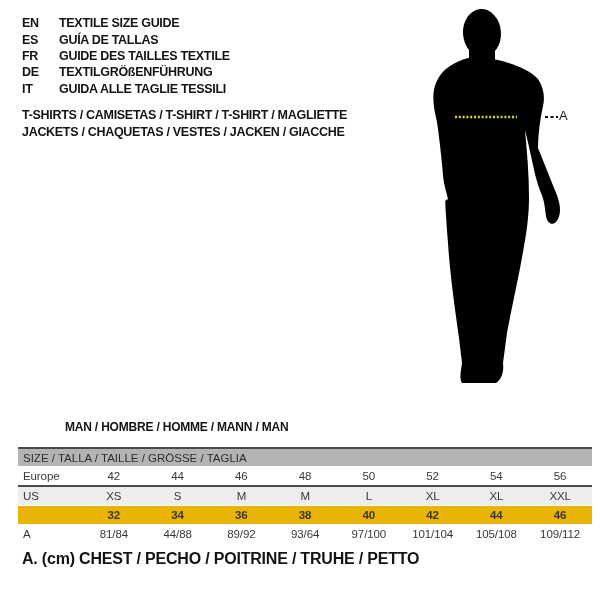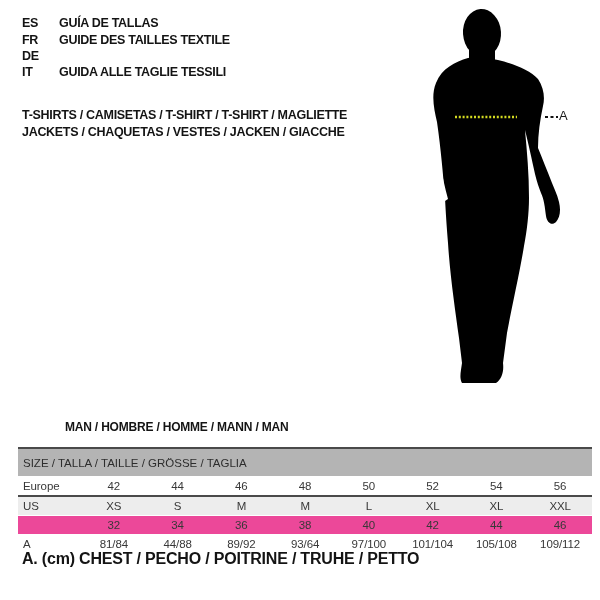--- a/index.html
+++ b/index.html
@@ -21,48 +21,53 @@
   
   .figure-wrap { position:absolute; left:365px; top:2px; width:205px; height:384px; }
   .figure-wrap svg { display:block; width:205px; height:384px; }
   .measure-a { position:absolute; left:194px; top:106px; font-size:13px; color:#1a1a1a; }
 
   
   .section-title { position:absolute; left:22px; top:420px; font-weight:bold; font-size:12px; letter-spacing:-0.2px; white-space:nowrap;margin-left:43px; }
 
   
   .size-table { position:absolute; left:18px; top:447px; width:574px; border-top:2px solid #4a4a4a; font-size:11.5px; color:#383838; }
-  .t-header { background:#b4b4b4; height:27px; display:flex; align-items:center; padding-left:5px; color:#2d2d2d; }
+  .t-header { background:#b4b4b4; height:17px; display:flex; align-items:center; padding-left:5px; color:#2d2d2d; }
   .t-row { display:grid; grid-template-columns:64px repeat(8,1fr); align-items:center; }
   .row-europe { height:19px; background:#ffffff; border-bottom:2px solid #4a4a4a; }
   .row-us { height:18px; background:#ededed; border-bottom:1px solid #ffffff; }
-  .row-num { height:18px; background:#ec4899; }
+  .row-num { height:18px; background:#eab308;font-weight:bold; }
   .row-a { height:18px; background:#ffffff; margin-top:1px; }
   .cell { text-align:center; letter-spacing:-0.1px; }
   .label-cell { text-align:left; padding-left:5px; }
 
   
   .footnote { position:absolute; left:22px; top:550px; font-weight:bold; font-size:16px; letter-spacing:-0.2px; white-space:nowrap; }
 </style>
 </head>
 <body>
 
 <div class="canvas">
 
   <div class="lang-block">
       <div class="lang-row">
+        <span class="lang-code">EN</span>
+        <span class="lang-label">TEXTILE SIZE GUIDE</span>
+      </div>
+      <div class="lang-row">
         <span class="lang-code">ES</span>
         <span class="lang-label">GUÍA DE TALLAS</span>
       </div>
       <div class="lang-row">
         <span class="lang-code">FR</span>
         <span class="lang-label">GUIDE DES TAILLES TEXTILE</span>
       </div>
       <div class="lang-row">
         <span class="lang-code">DE</span>
+        <span class="lang-label">TEXTILGRÖßENFÜHRUNG</span>
       </div>
       <div class="lang-row">
         <span class="lang-code">IT</span>
         <span class="lang-label">GUIDA ALLE TAGLIE TESSILI</span>
       </div>
     </div>
 
   <div class="cat-block">
       <div class="cat-line">T-SHIRTS / CAMISETAS / T-SHIRT / T-SHIRT / MAGLIETTE</div>
       <div class="cat-line">JACKETS / CHAQUETAS / VESTES / JACKEN / GIACCHE</div>

